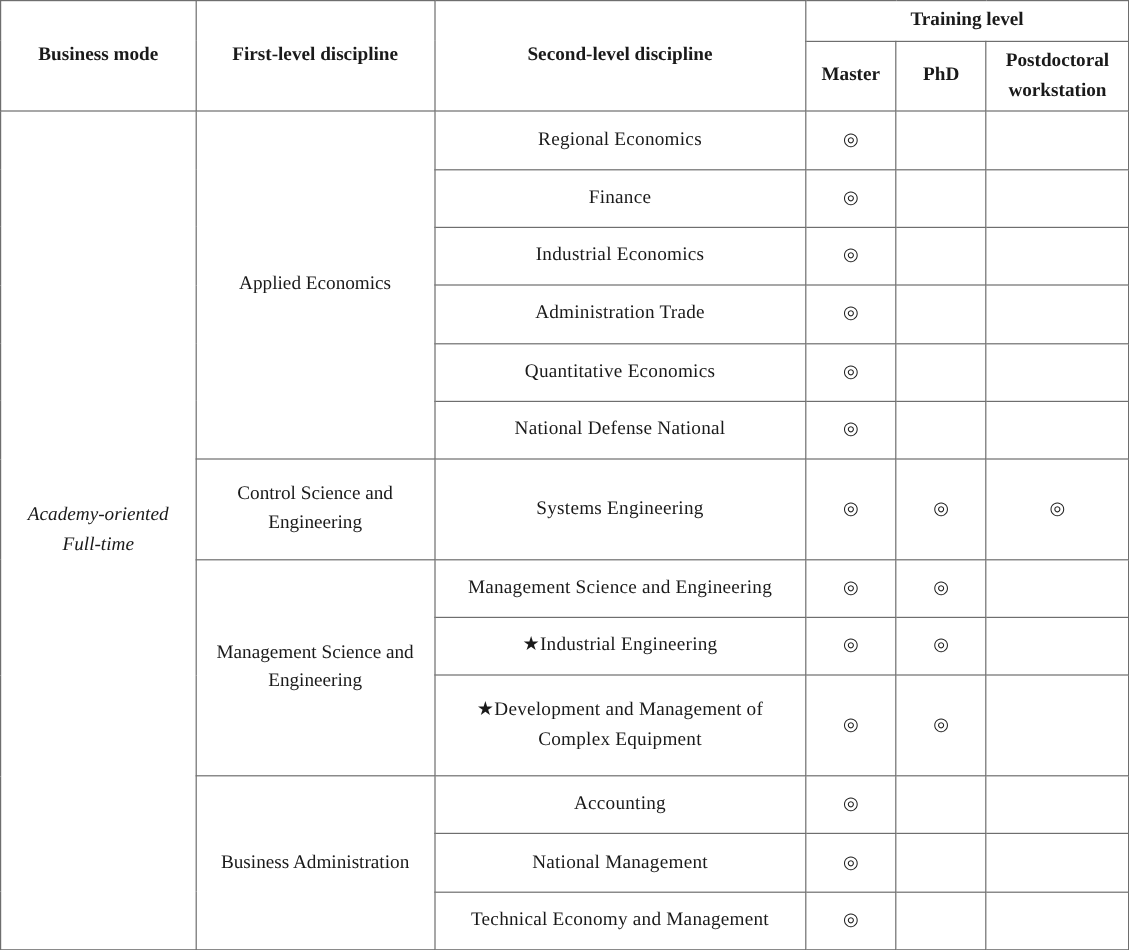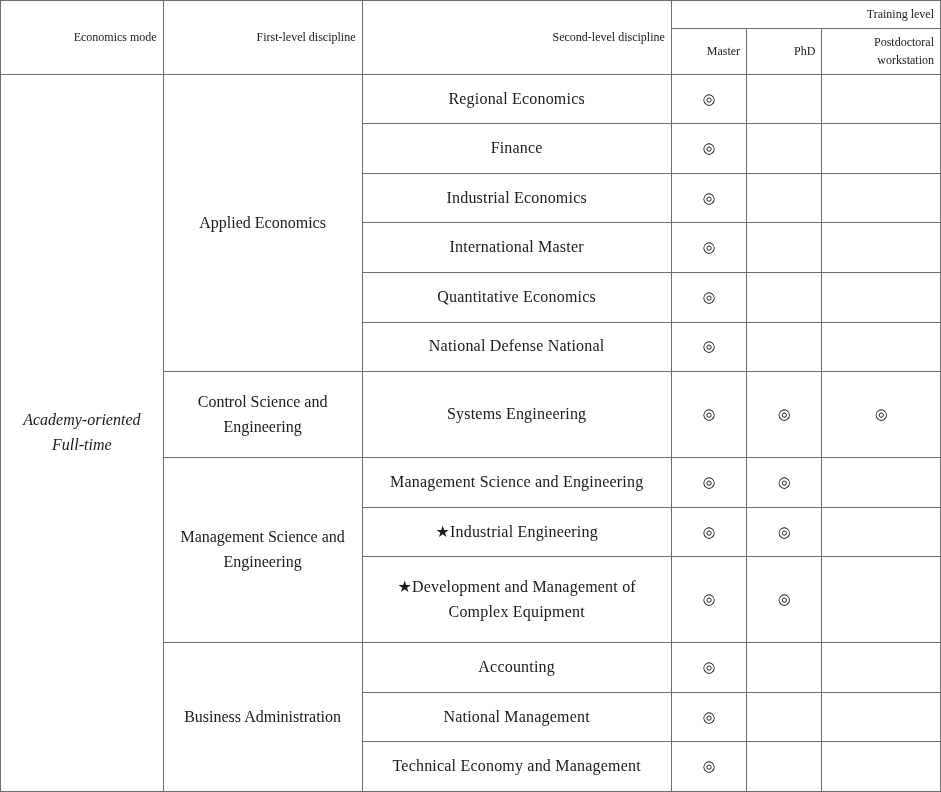--- a/index.html
+++ b/index.html
@@ -23,23 +23,22 @@
   #disciplines-table th,
   #disciplines-table td {
     border: 1px solid #6e6e6e;
     text-align: center;
     vertical-align: middle;
     font-size: 16px;
     padding: 4px 6px;
     line-height: 1.55;
   }
   #disciplines-table thead th {
-    font-weight: normal;
-    font-size: 12px;
-    text-align: right;
+    font-weight: bold;
+    font-size: 16px;
   }
   .col-mode   { width: 162px; }
   .col-first  { width: 198px; }
   .col-second { width: 308px; }
   .col-master { width: 75px; }
   .col-phd    { width: 75px; }
   .col-post   { width: 118px; }
 
   .mode-cell {
     font-size: 16px;
@@ -75,21 +74,21 @@
   <colgroup>
     <col class="col-mode">
     <col class="col-first">
     <col class="col-second">
     <col class="col-master">
     <col class="col-phd">
     <col class="col-post">
   </colgroup>
   <thead>
     <tr>
-      <th rowspan="2">Economics mode</th>
+      <th rowspan="2">Business mode</th>
       <th rowspan="2">First-level discipline</th>
       <th rowspan="2">Second-level discipline</th>
       <th colspan="3" class="level-head-top">Training level</th>
     </tr>
     <tr>
       <th>Master</th>
       <th>PhD</th>
       <th>Postdoctoral workstation</th>
     </tr>
   </thead>
@@ -111,21 +110,21 @@
         <td class="level-cell"></td>
         <td class="level-cell"></td>
       </tr>
       <tr>
         <td class="second-cell spaced">Industrial Economics</td>
         <td class="level-cell"><span class="mark">◎</span></td>
         <td class="level-cell"></td>
         <td class="level-cell"></td>
       </tr>
       <tr>
-        <td class="second-cell spaced">International Master</td>
+        <td class="second-cell spaced">Administration Trade</td>
         <td class="level-cell"><span class="mark">◎</span></td>
         <td class="level-cell"></td>
         <td class="level-cell"></td>
       </tr>
       <tr>
         <td class="second-cell spaced">Quantitative Economics</td>
         <td class="level-cell"><span class="mark">◎</span></td>
         <td class="level-cell"></td>
         <td class="level-cell"></td>
       </tr>

